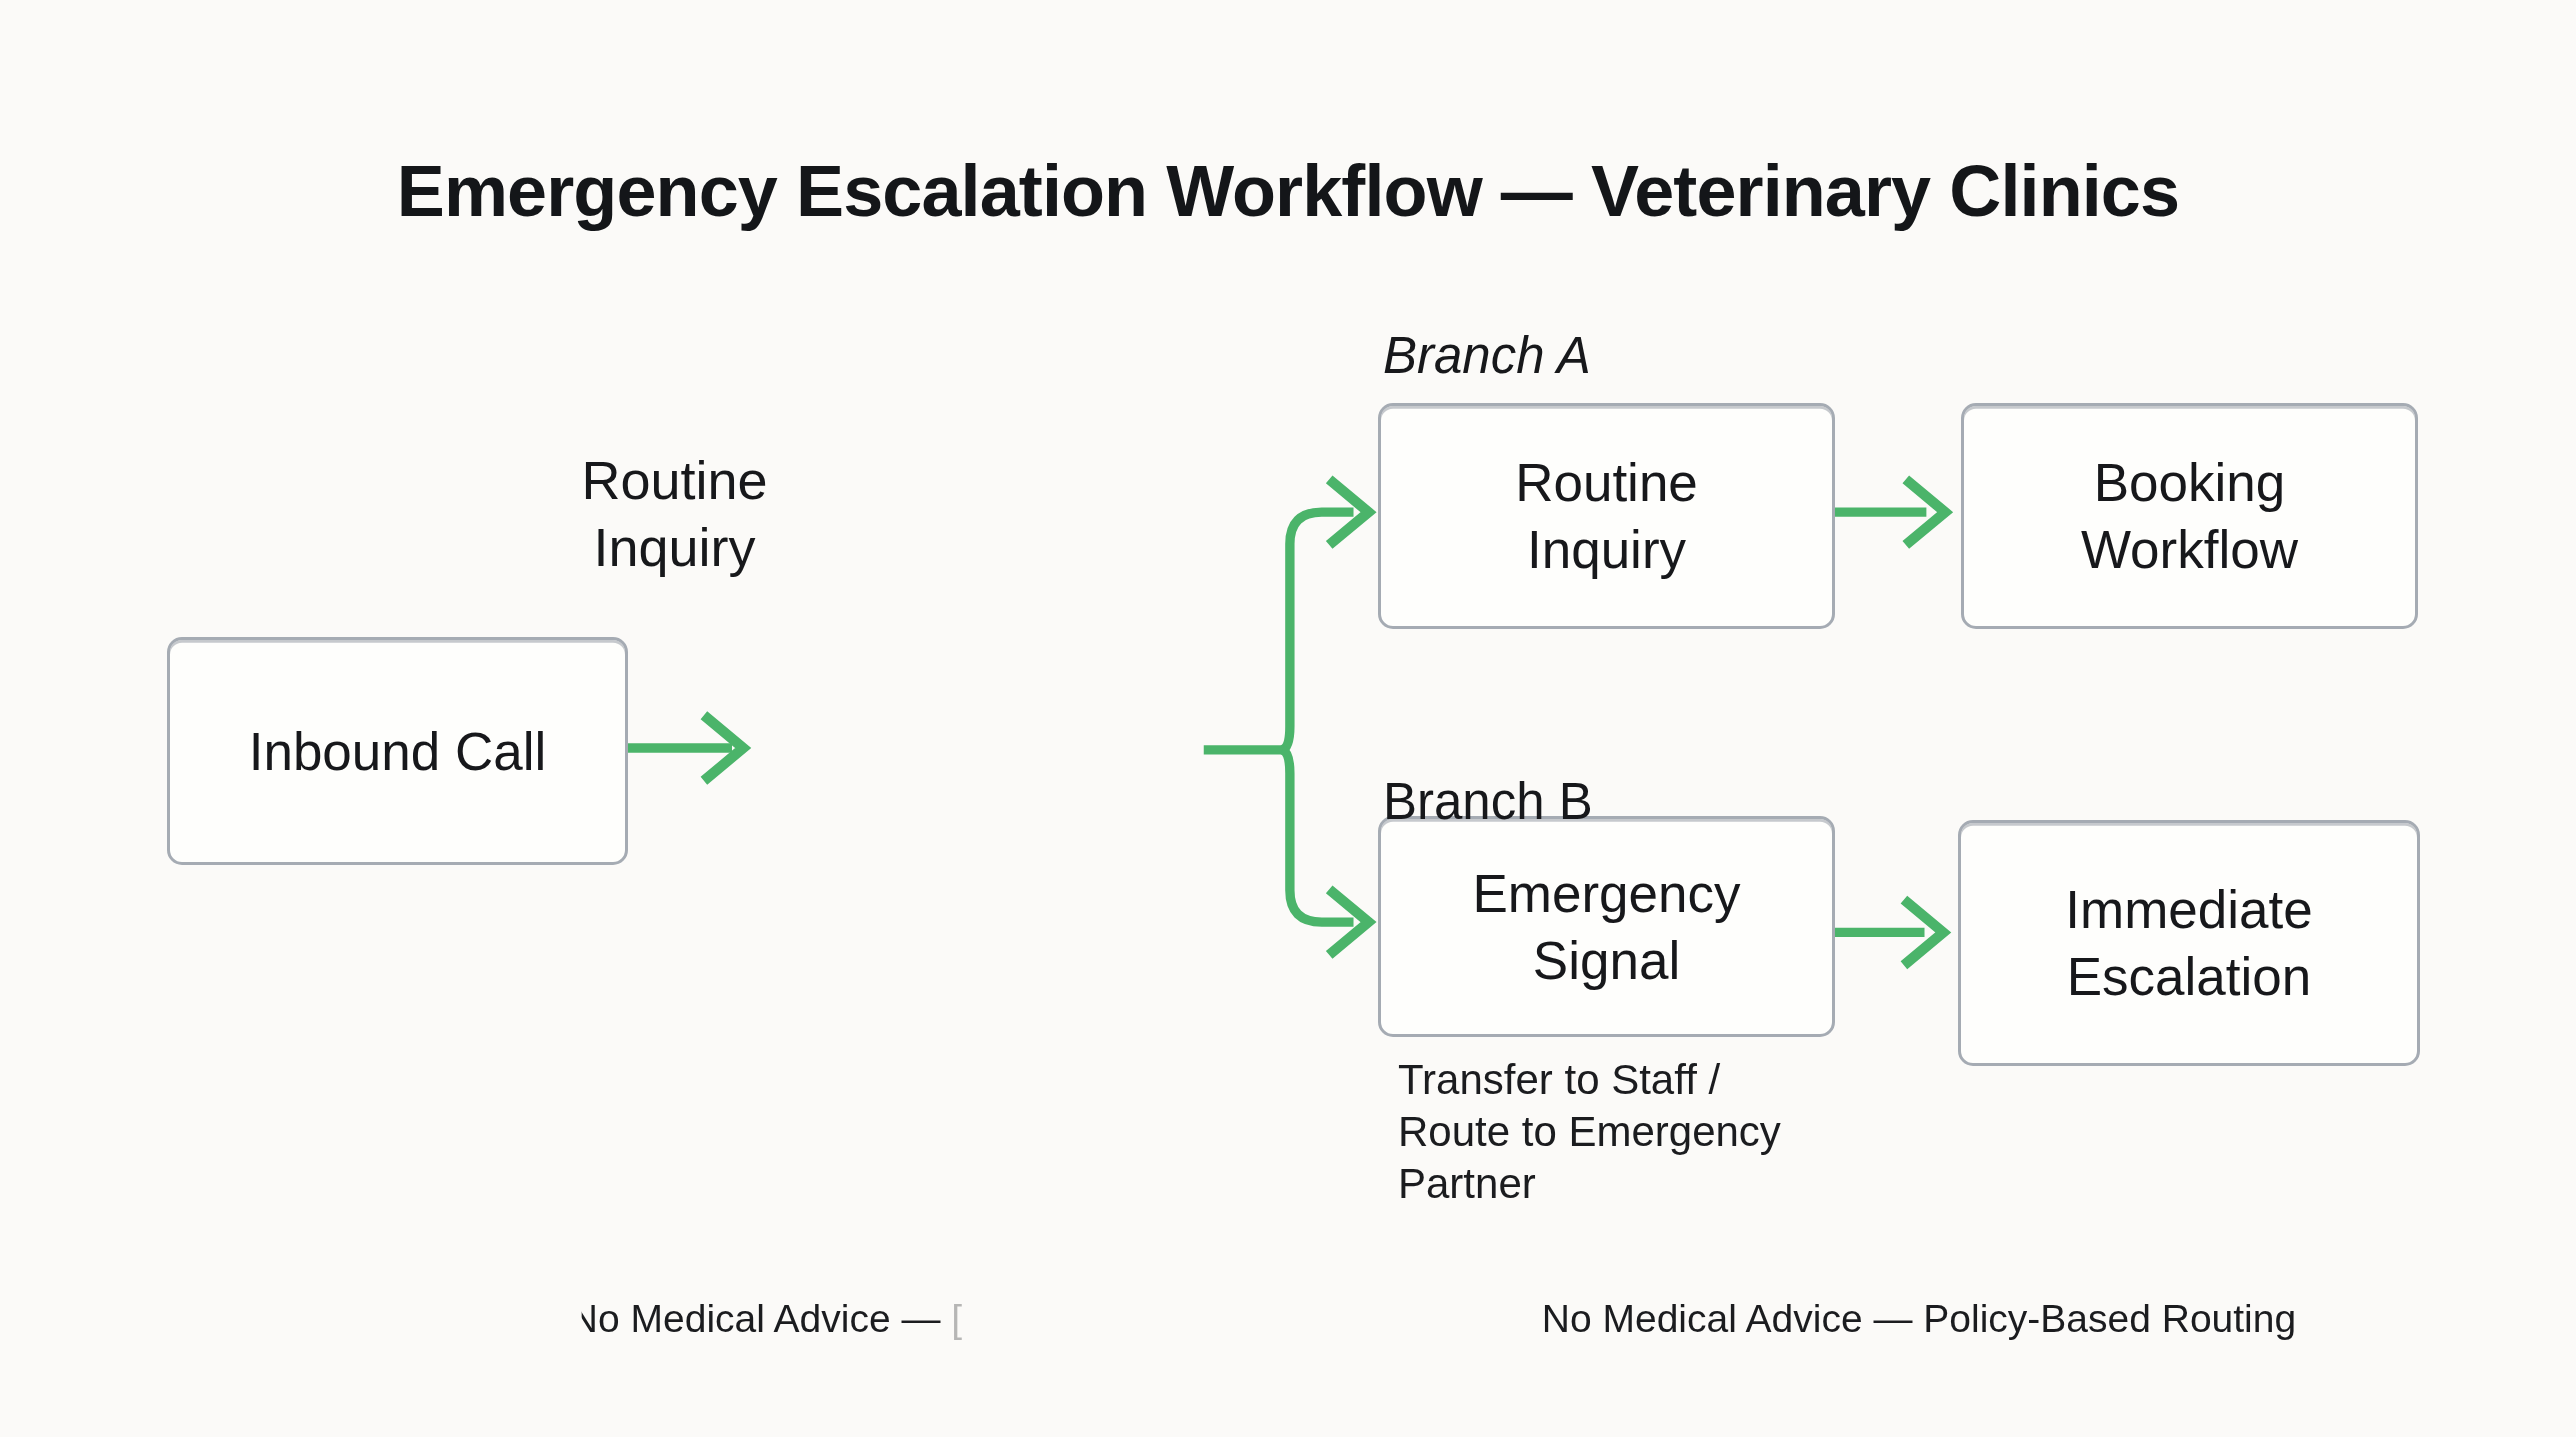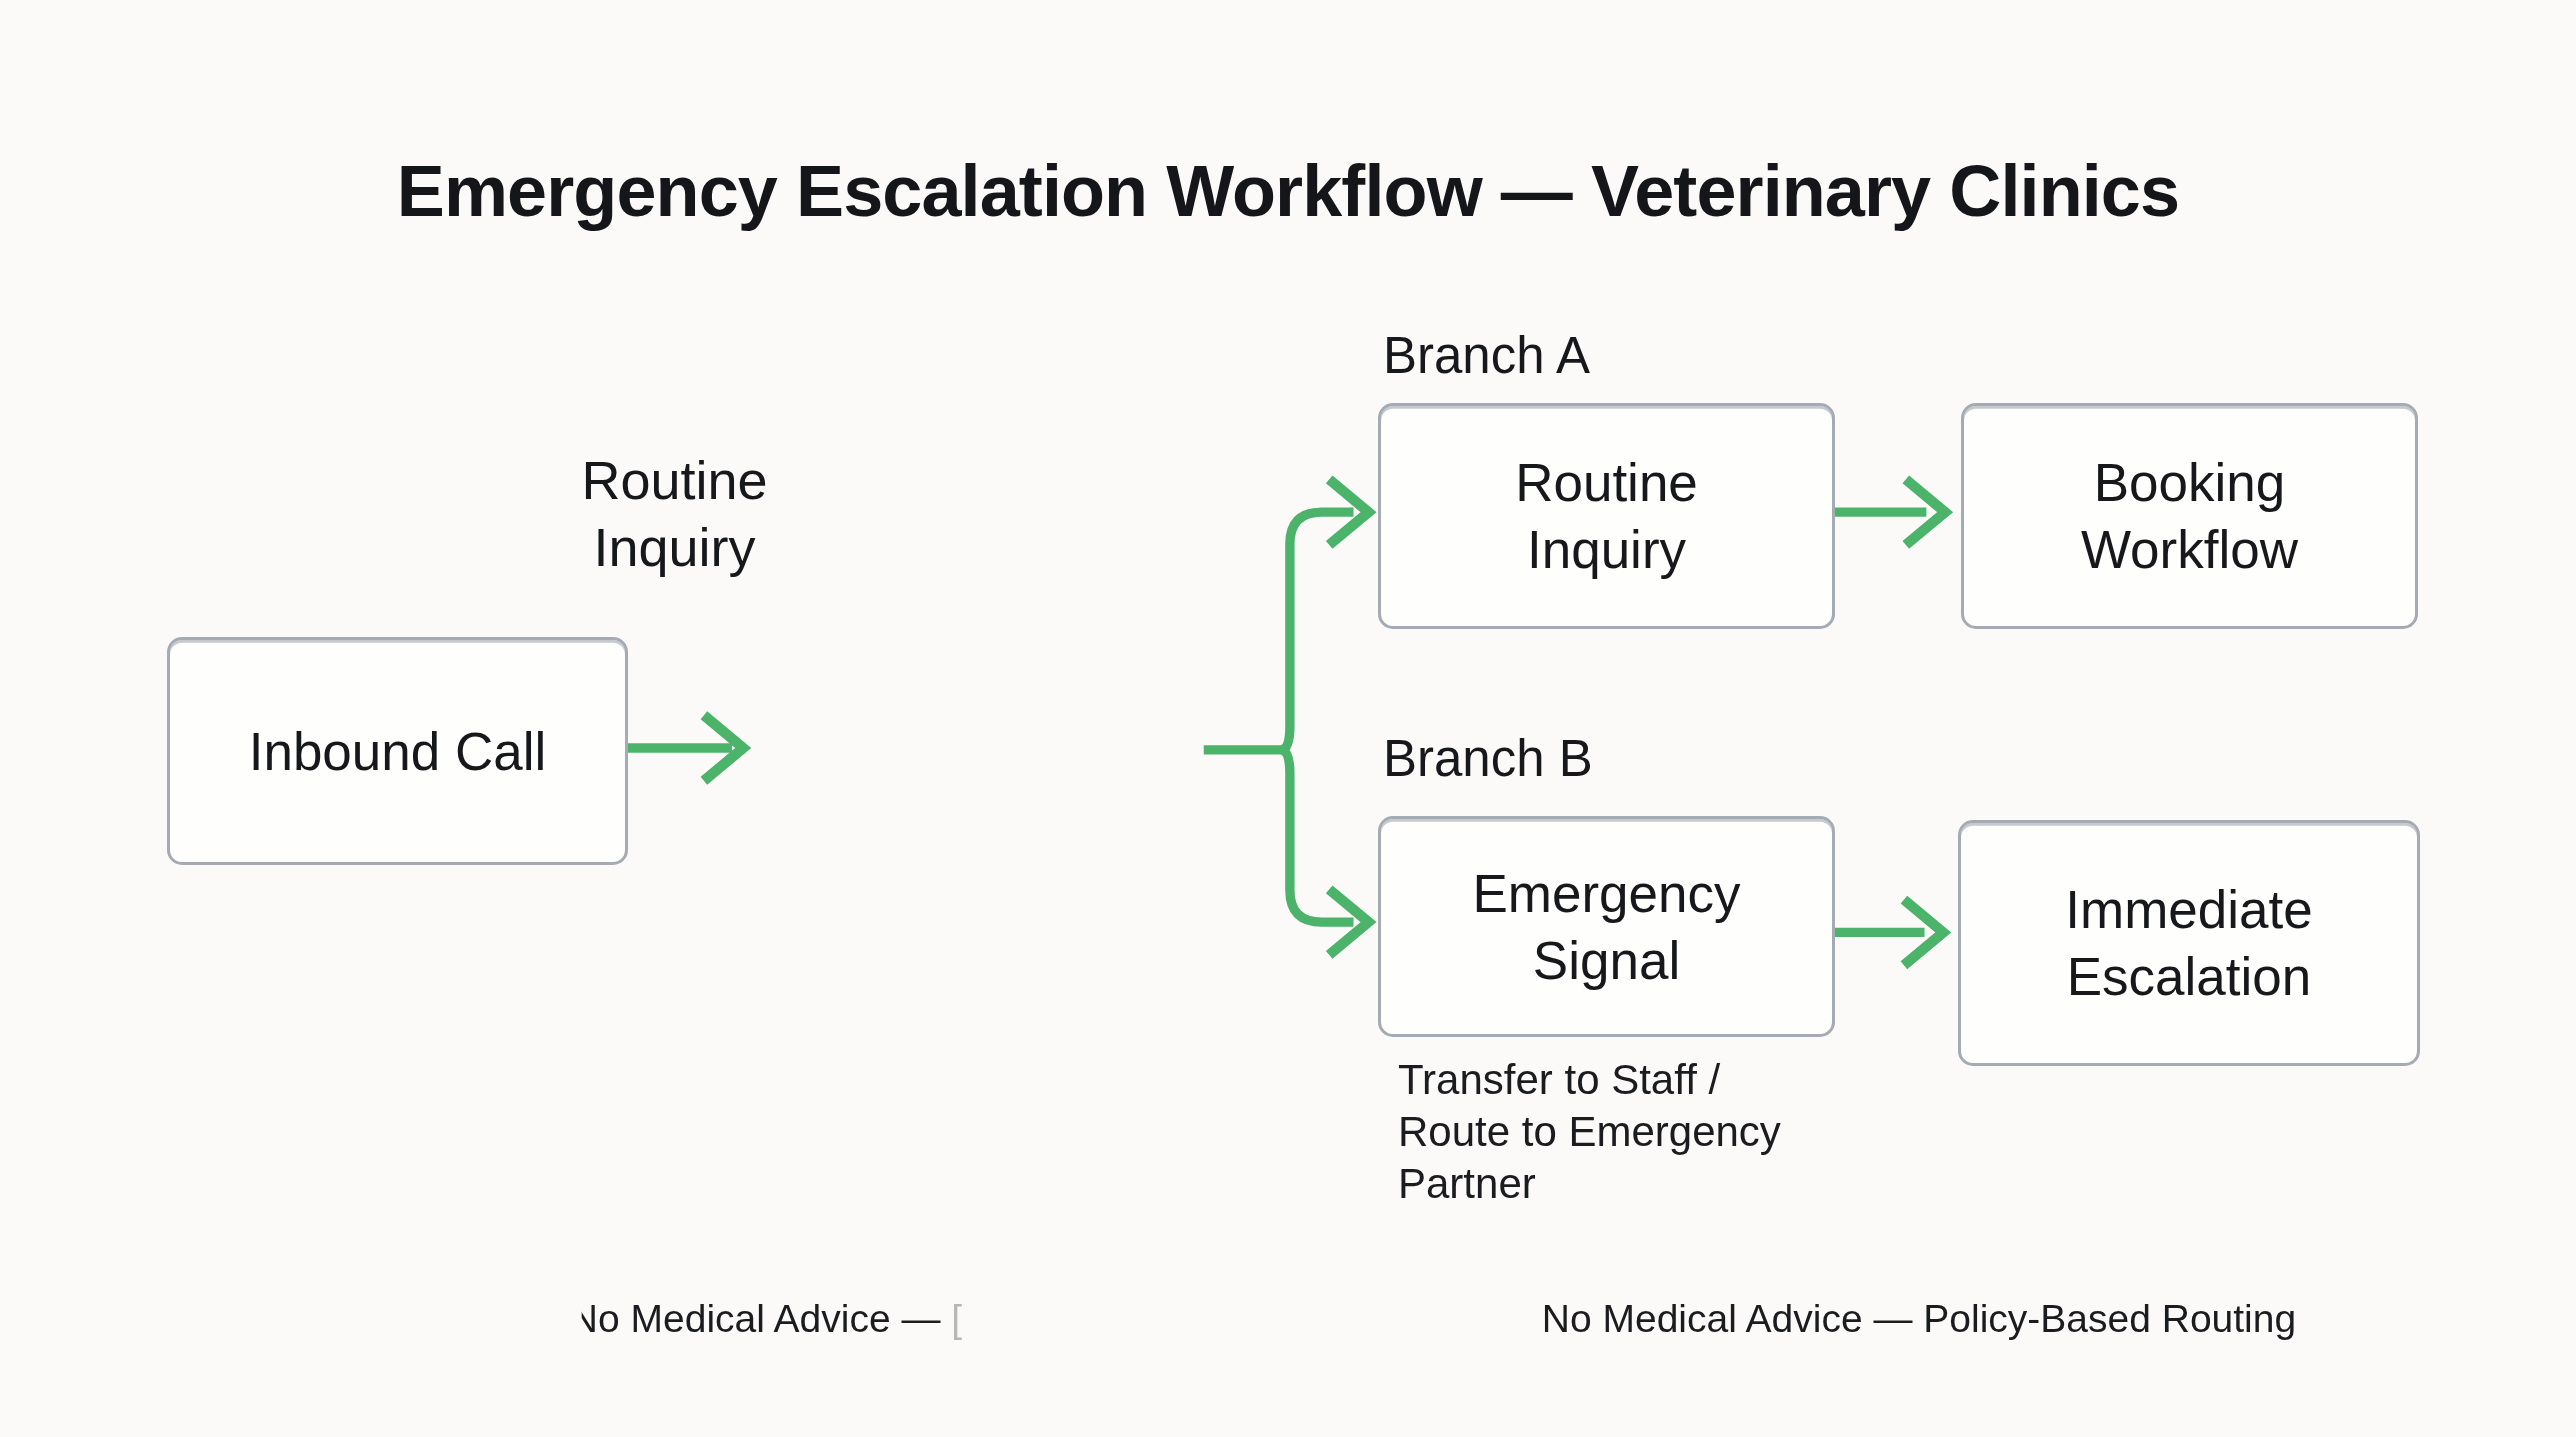--- a/index.html
+++ b/index.html
@@ -60,22 +60,22 @@
     font-size: 54px;
     line-height: 67px;
     color: #17181b;
   }
   .branch-label {
     position: absolute;
     font-size: 51px;
     line-height: 54px;
     color: #17181b;
   }
-  .branch-a { left: 1383px; top: 329px; }
-  .branch-b { left: 1383px; top: 732px; }
+  .branch-a { left: 1383px; top: 329px; font-style: italic; }
+  .branch-b { left: 1383px; top: 775px; }
 
   .annotation {
     position: absolute;
     left: 1398px;
     top: 1054px;
     width: 412px;
     text-align: left;
     font-size: 42px;
     line-height: 52px;
     color: #1b1c1f;

